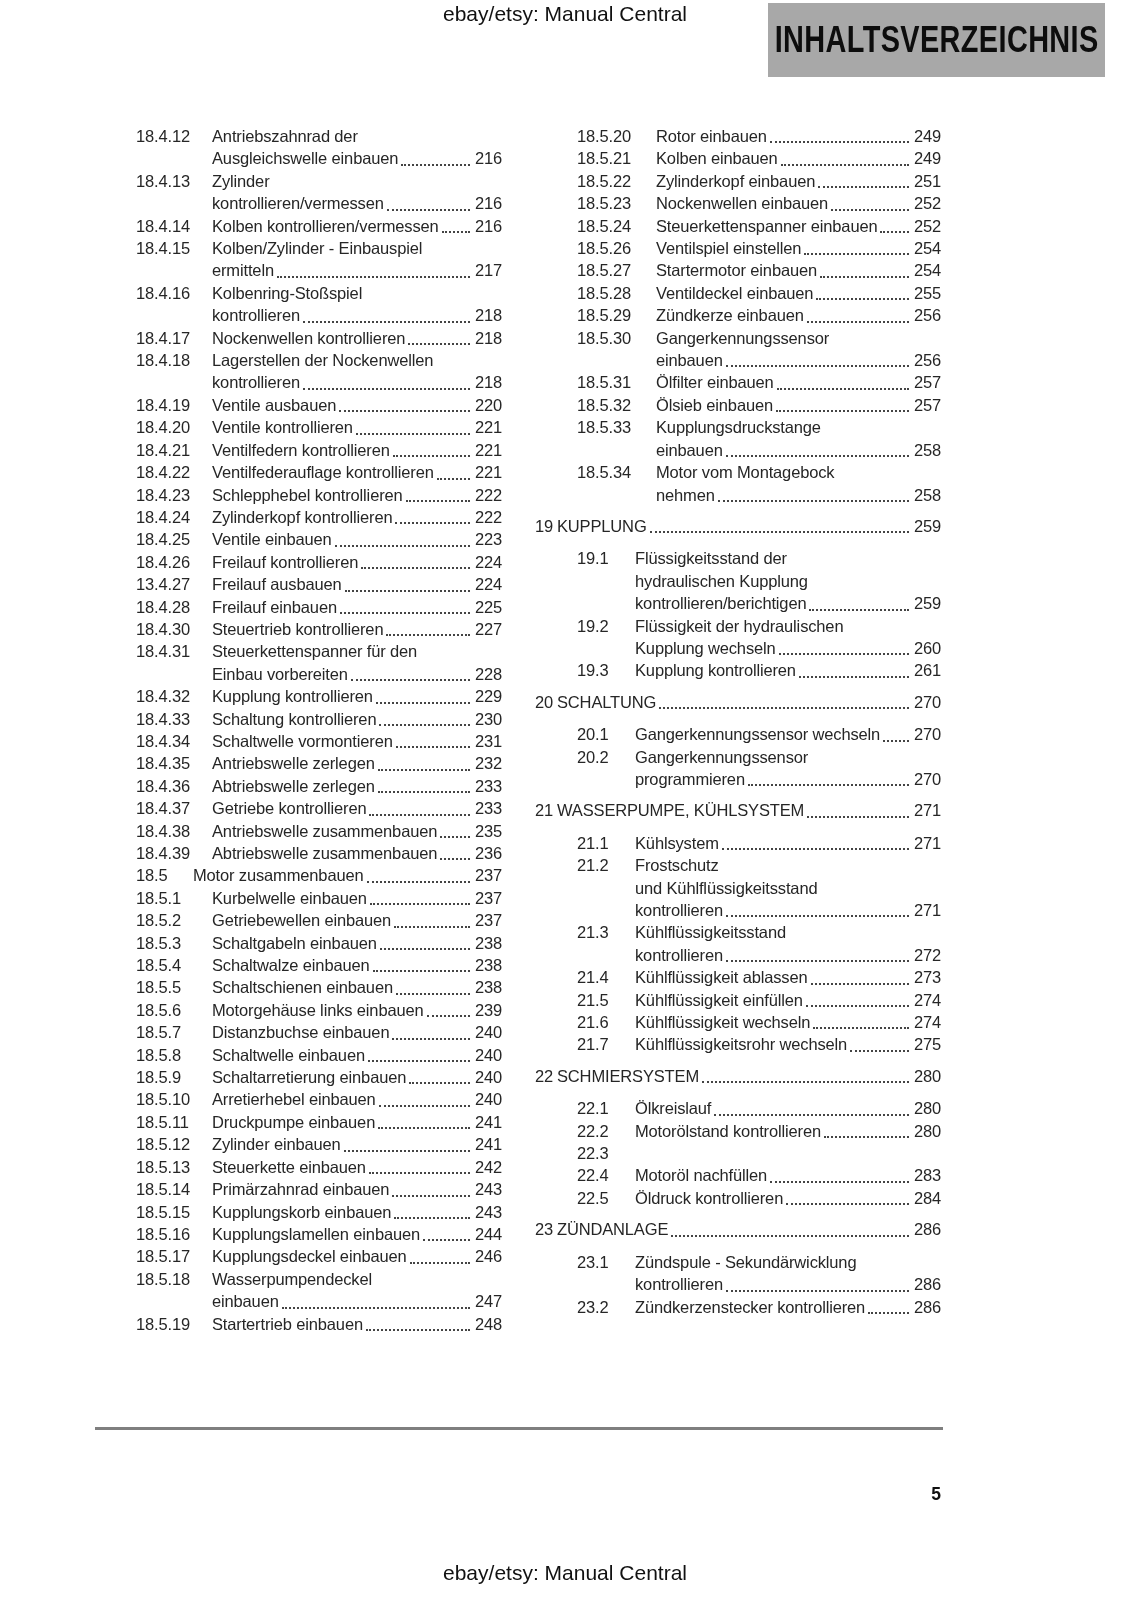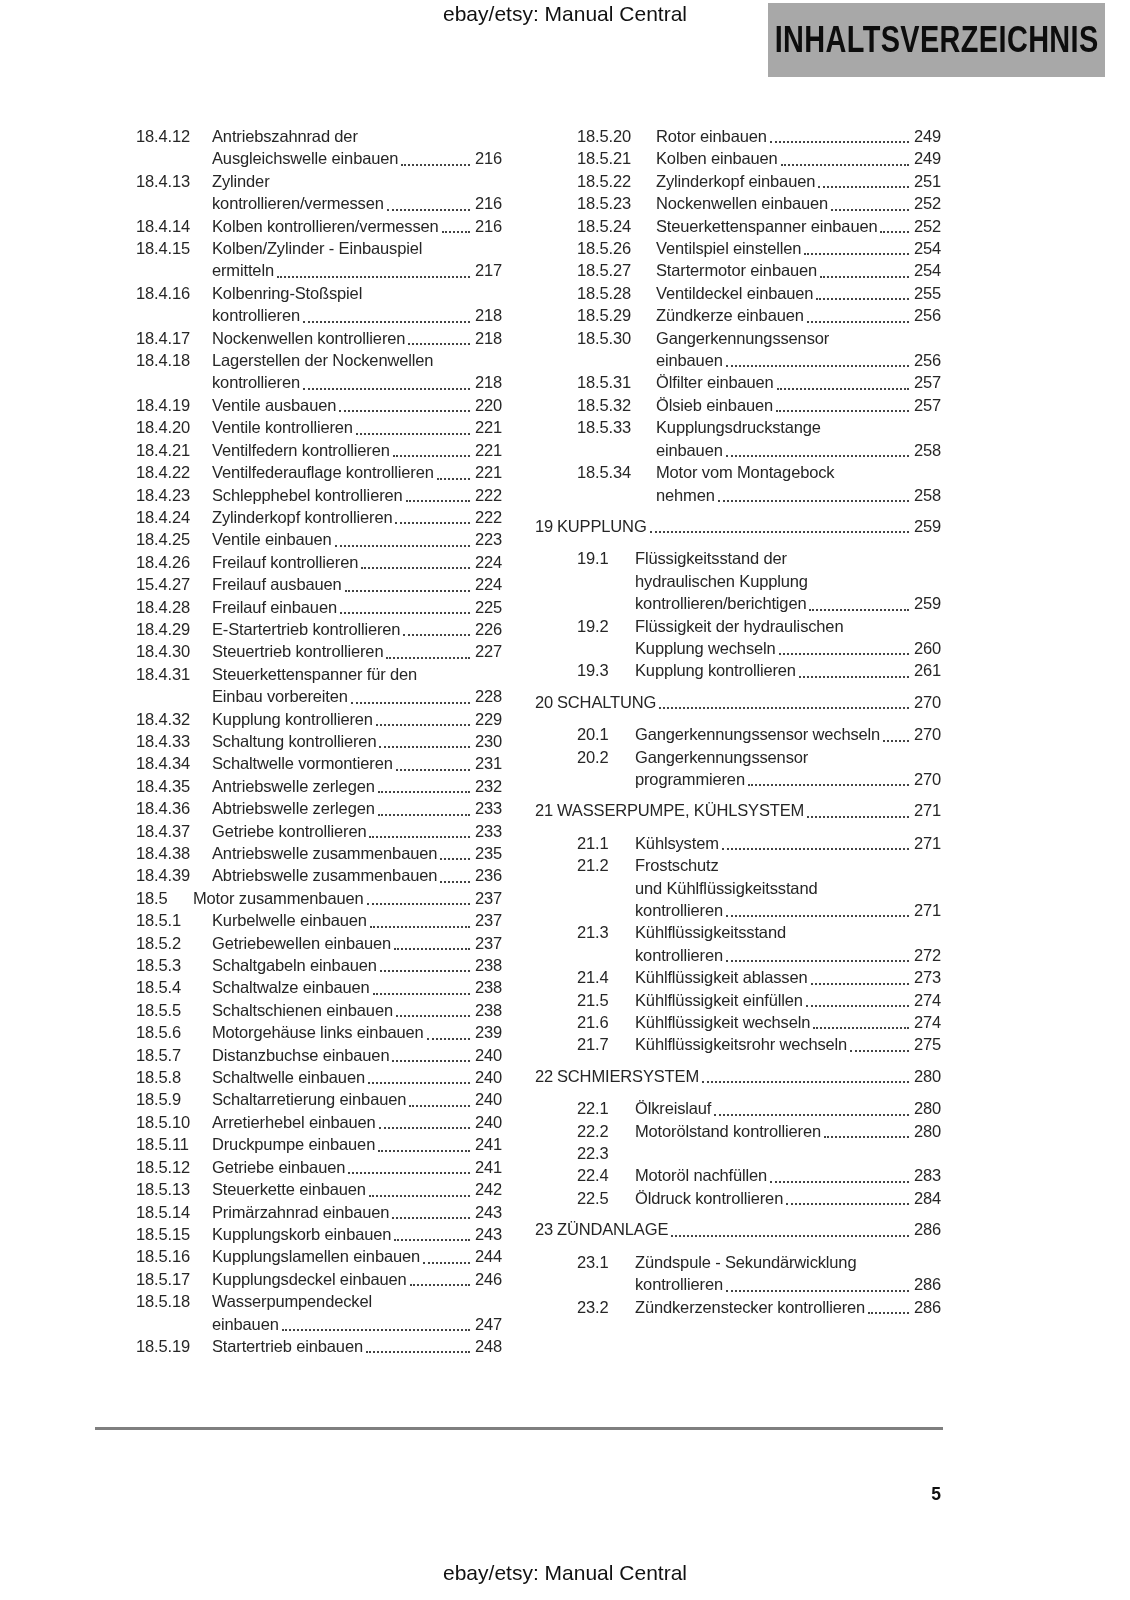--- a/index.html
+++ b/index.html
@@ -228,50 +228,40 @@
         <span class="num">18.4.26</span>
         <span class="body">
           <span class="lastline">
             <span class="t">Freilauf kontrollieren</span>
             <span class="leader"></span>
             <span class="pg">224</span>
           </span>
         </span>
       </div>
       <div class="row level-sub3 sub">
-        <span class="num">15.4.27</span>
+        <span class="num">13.4.27</span>
         <span class="body">
           <span class="lastline">
             <span class="t">Freilauf ausbauen</span>
             <span class="leader"></span>
             <span class="pg">224</span>
           </span>
         </span>
       </div>
       <div class="row level-sub3 sub">
         <span class="num">18.4.28</span>
         <span class="body">
           <span class="lastline">
             <span class="t">Freilauf einbauen</span>
             <span class="leader"></span>
             <span class="pg">225</span>
           </span>
         </span>
       </div>
       <div class="row level-sub3 sub">
-        <span class="num">18.4.29</span>
-        <span class="body">
-          <span class="lastline">
-            <span class="t">E-Startertrieb kontrollieren</span>
-            <span class="leader"></span>
-            <span class="pg">226</span>
-          </span>
-        </span>
-      </div>
-      <div class="row level-sub3 sub">
         <span class="num">18.4.30</span>
         <span class="body">
           <span class="lastline">
             <span class="t">Steuertrieb kontrollieren</span>
             <span class="leader"></span>
             <span class="pg">227</span>
           </span>
         </span>
       </div>
       <div class="row level-sub3 sub">
@@ -482,21 +472,21 @@
             <span class="t">Druckpumpe einbauen</span>
             <span class="leader"></span>
             <span class="pg">241</span>
           </span>
         </span>
       </div>
       <div class="row level-sub3 sub">
         <span class="num">18.5.12</span>
         <span class="body">
           <span class="lastline">
-            <span class="t">Getriebe einbauen</span>
+            <span class="t">Zylinder einbauen</span>
             <span class="leader"></span>
             <span class="pg">241</span>
           </span>
         </span>
       </div>
       <div class="row level-sub3 sub">
         <span class="num">18.5.13</span>
         <span class="body">
           <span class="lastline">
             <span class="t">Steuerkette einbauen</span>

